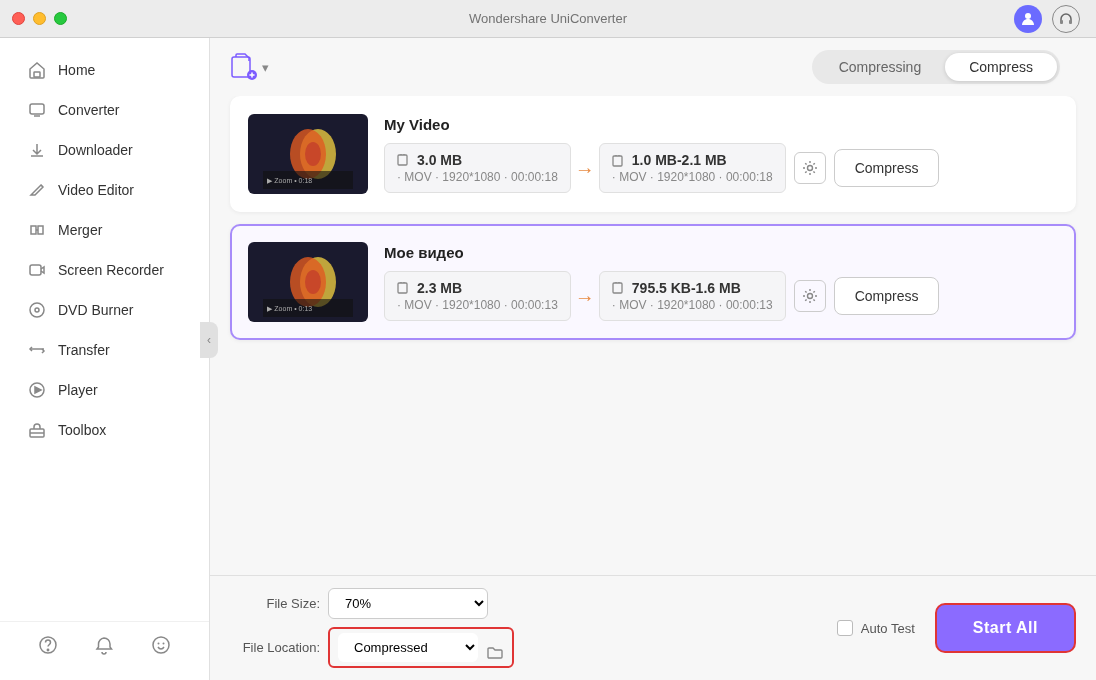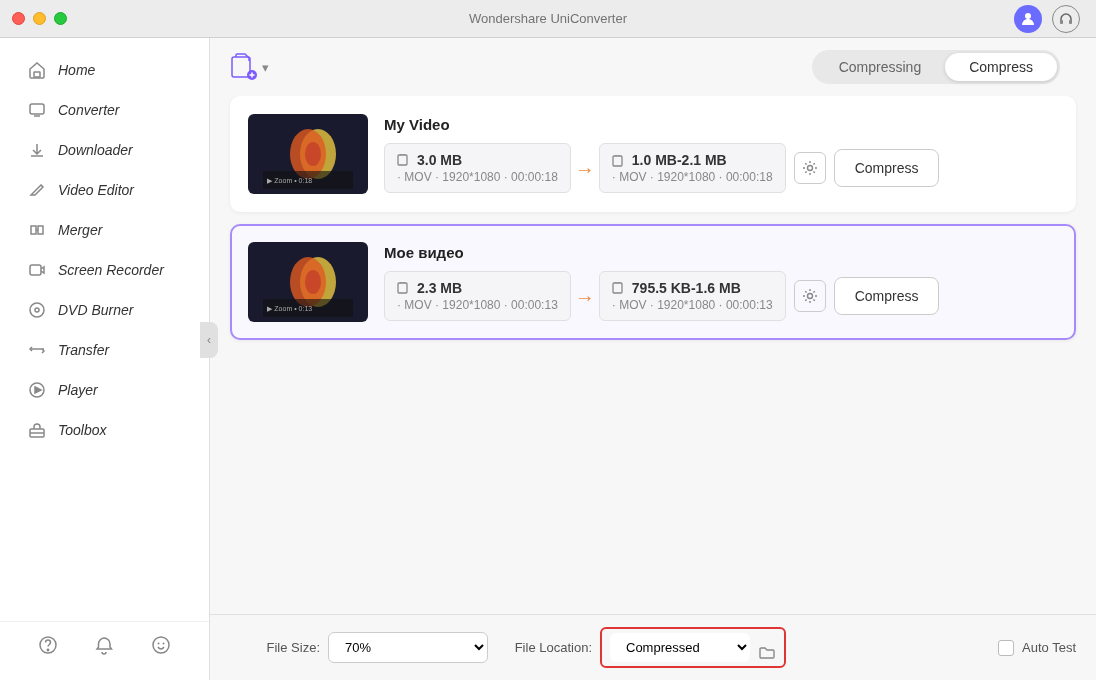--- a/index.html
+++ b/index.html
@@ -56,21 +56,20 @@
       display: flex;
       align-items: center;
       padding: 10px 20px;
       gap: 12px;
       cursor: pointer;
       font-size: 14px;
       color: #333;
       border-radius: 6px;
       margin: 1px 8px;
       position: relative;
-      font-style: italic;
     }
     .sidebar-item.active {
       background: #ede9ff;
       color: #6c3dff;
     }
     .sidebar-item.active::before {
       content: '';
       position: absolute;
       left: -8px;
       top: 4px;
@@ -205,21 +204,21 @@
     
     .bottom-bar {
       padding: 12px 20px;
       background: #f7f7f7;
       border-top: 1px solid #e0e0e0;
       display: flex;
       align-items: center;
       gap: 0;
       flex-shrink: 0;
     }
-    .bottom-fields { display: flex; flex-direction: row; gap: 14px; flex: 1; }
+    .bottom-fields { display: flex; flex-direction: column; gap: 8px; flex: 1; }
     .field-row { display: flex; align-items: center; gap: 8px; }
     .field-label { font-size: 13px; color: #555; min-width: 90px; text-align: right; }
     .field-select {
       border: 1px solid #ccc;
       border-radius: 6px;
       padding: 6px 12px;
       font-size: 13px;
       background: #fff;
       min-width: 160px;
       cursor: pointer;
@@ -563,17 +562,18 @@
             </div>
           </div>
         </div>
       </div>
 
       <div class="bottom-right">
         <div class="auto-test-row">
           <div class="checkbox"></div>
           <span>Auto Test</span>
         </div>
+        <button class="start-all-btn">Start All</button>
       </div>
     </div>
 
   </div>
 </div>
 
 </body></html>

